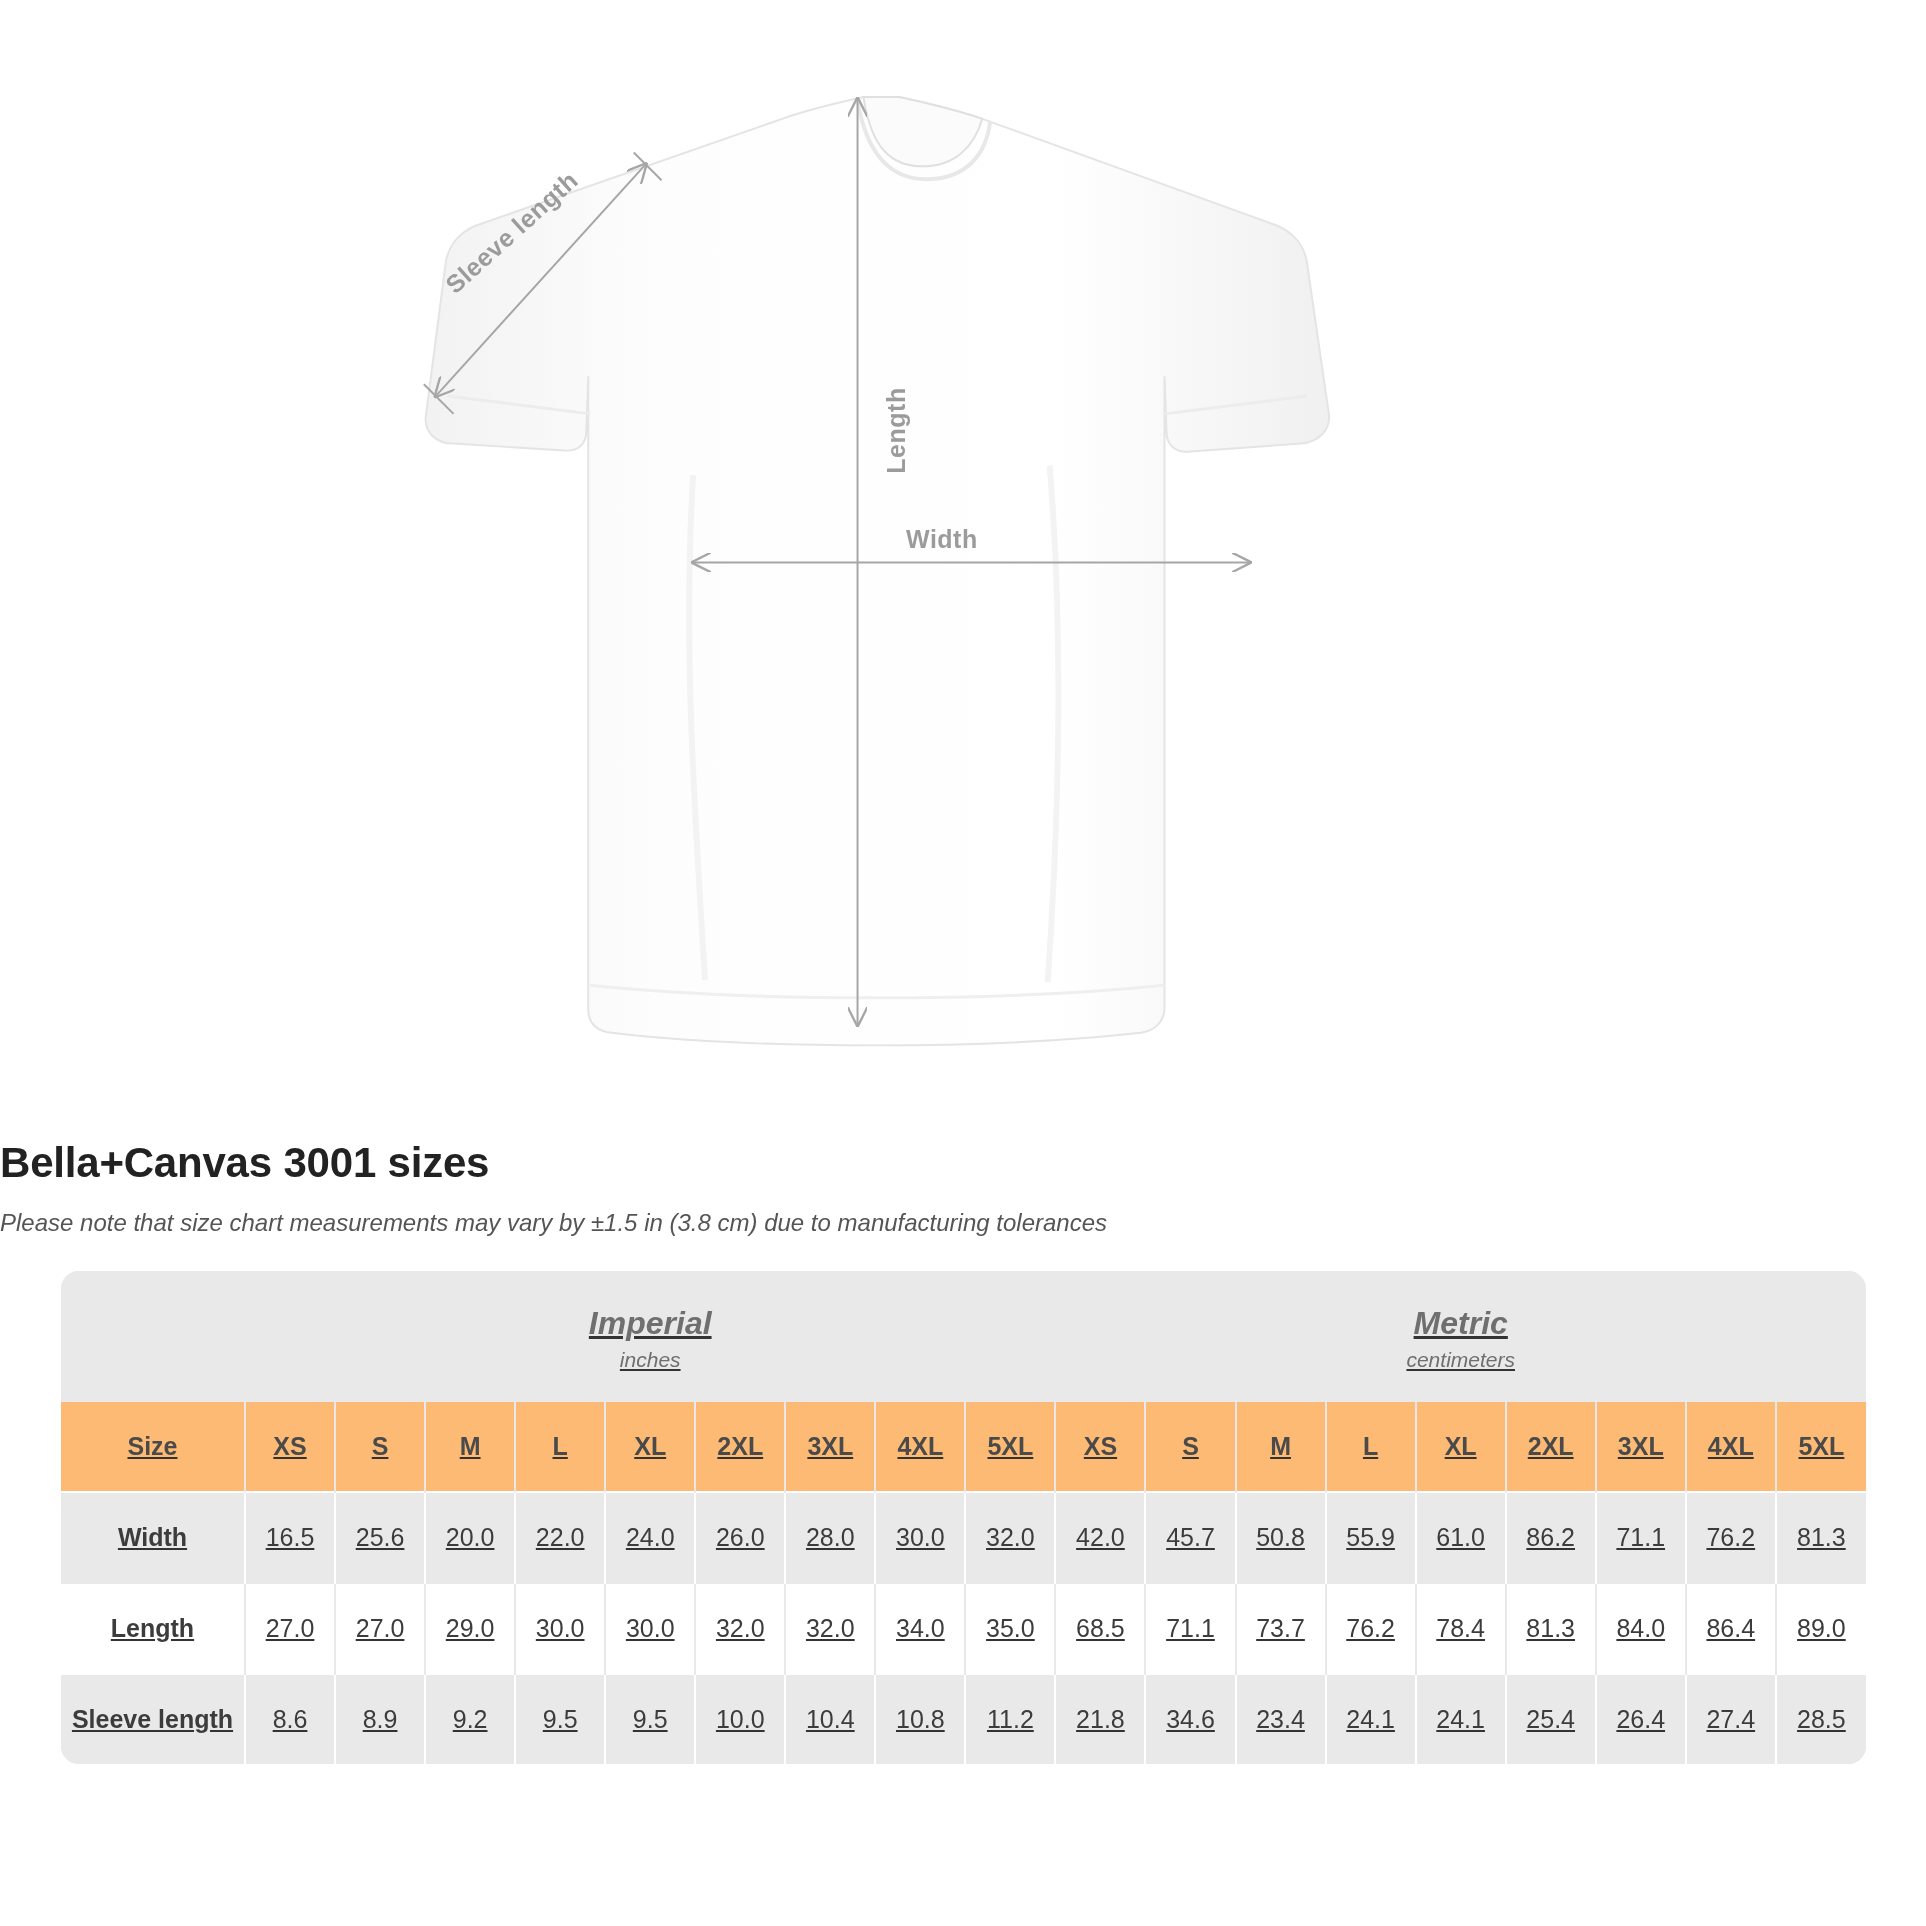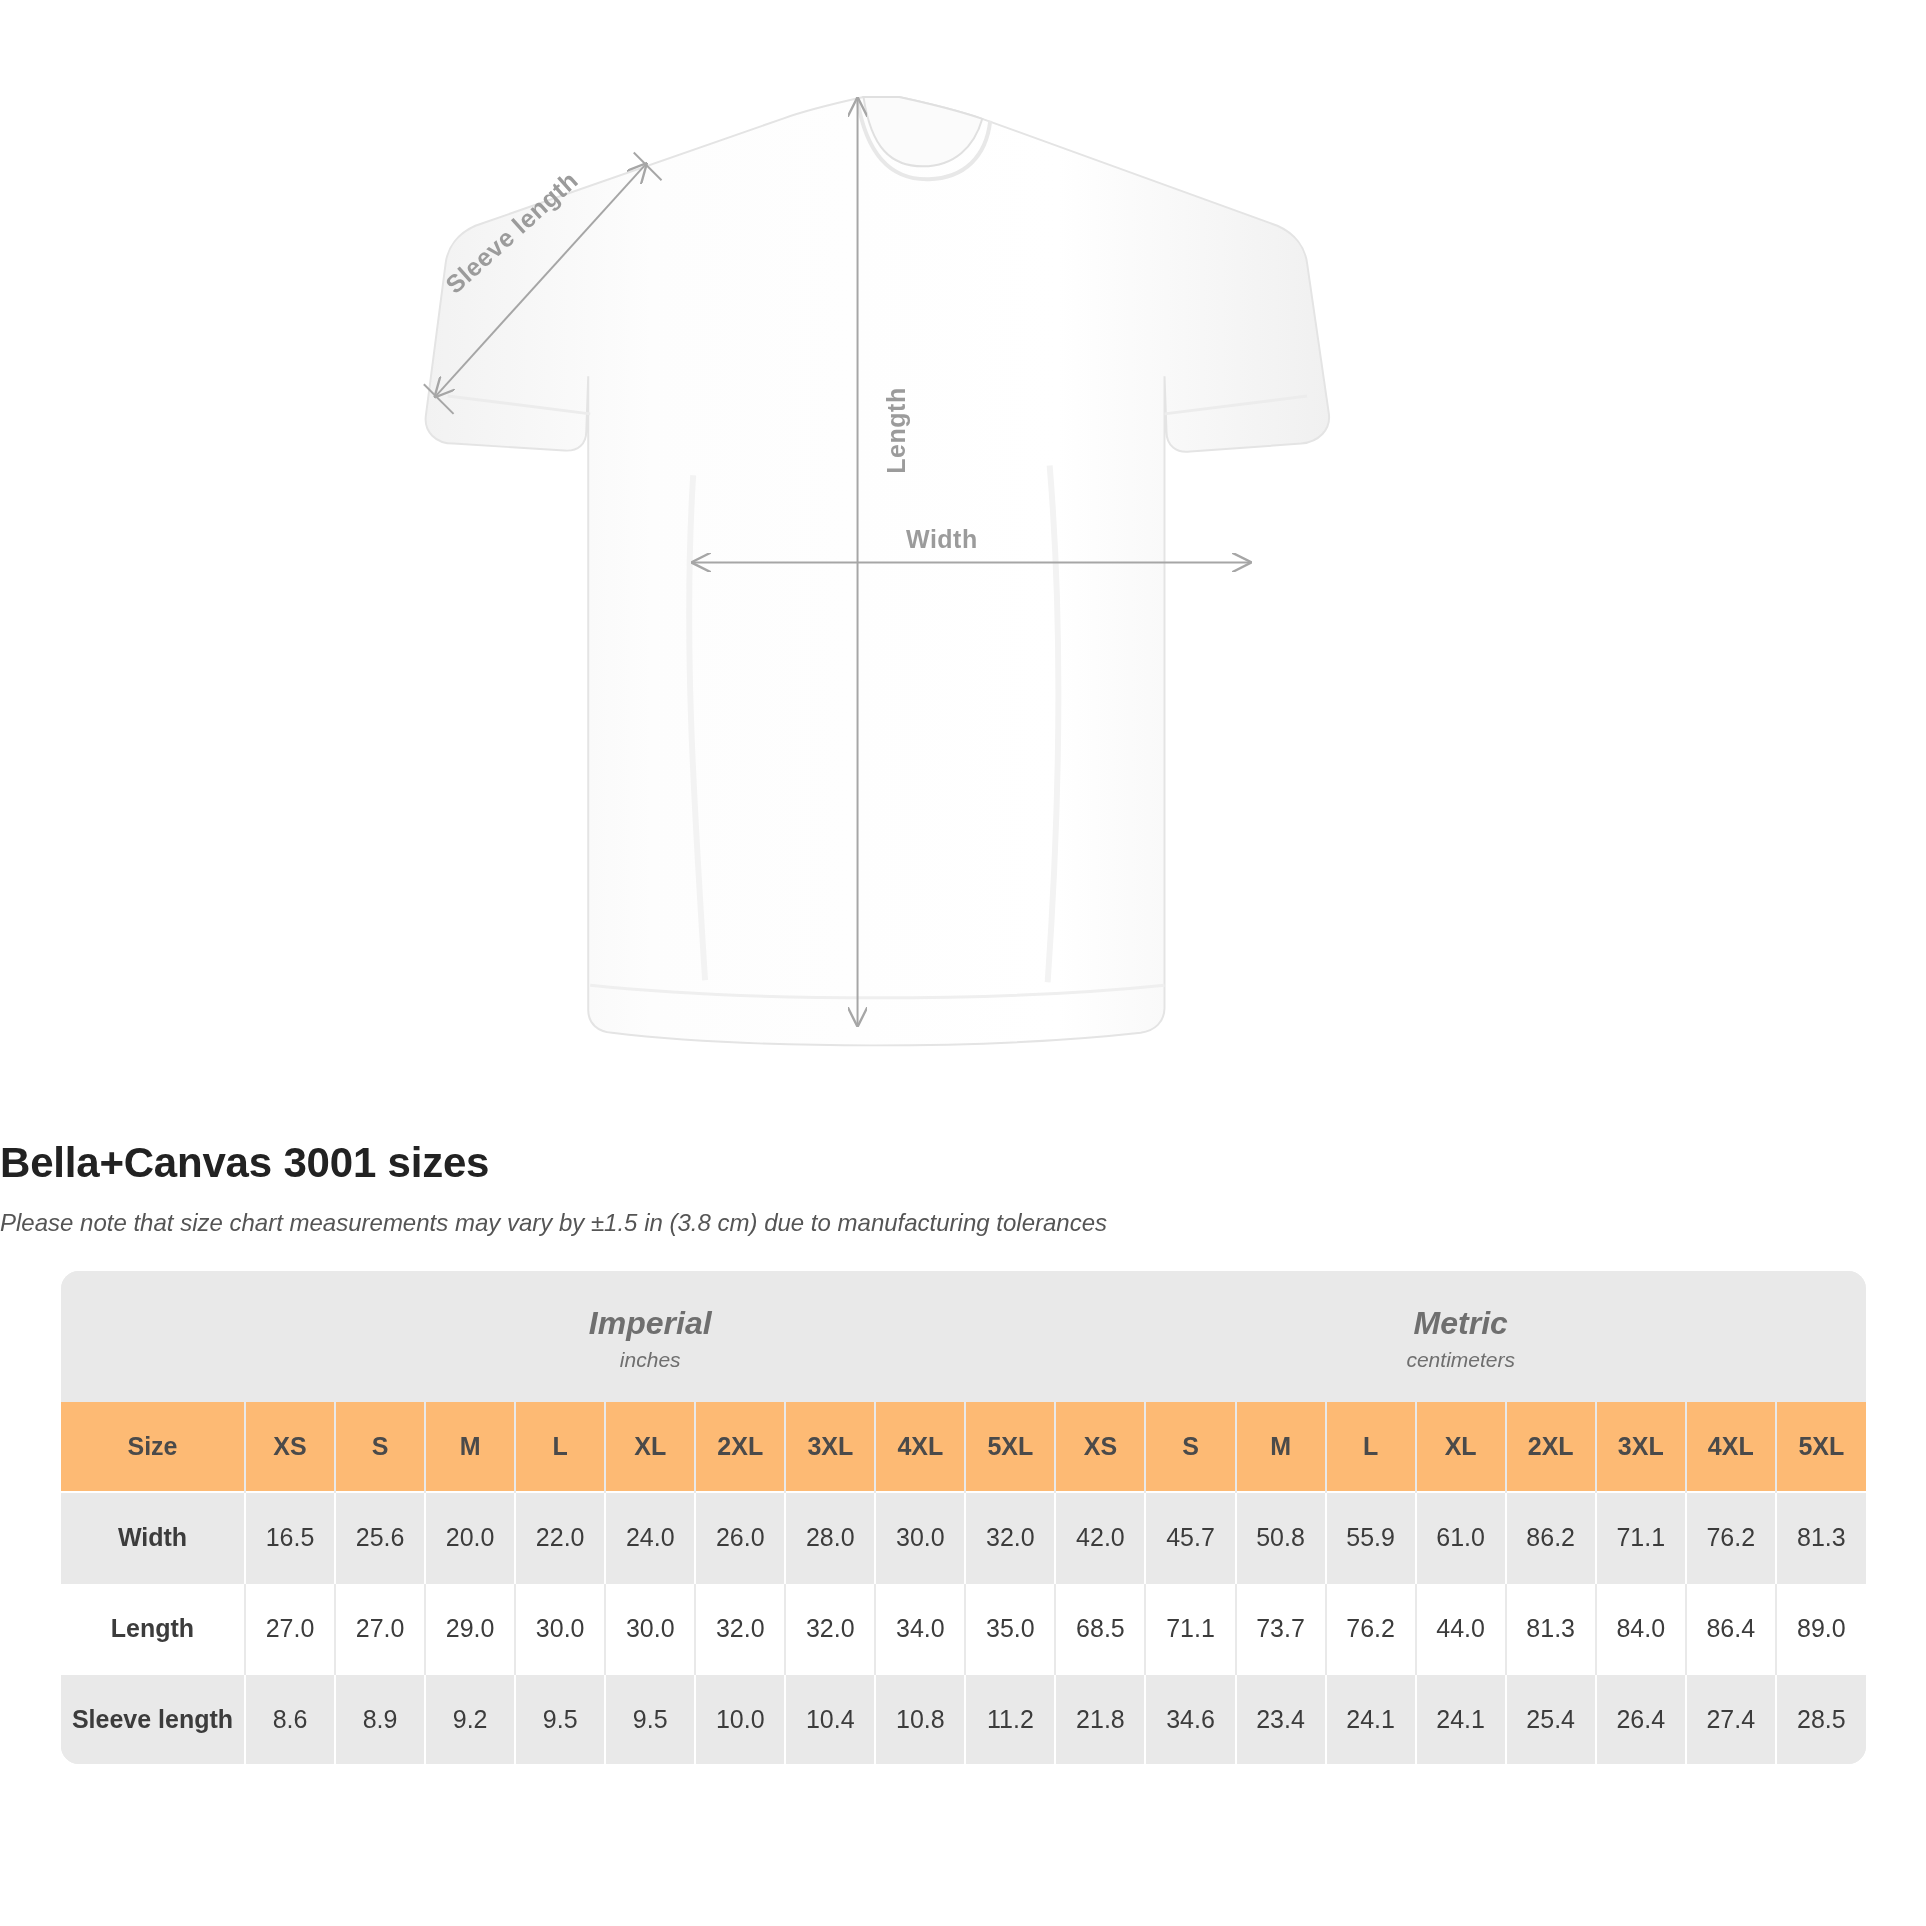--- a/index.html
+++ b/index.html
@@ -76,20 +76,21 @@
     color: #555555;
     margin-top: 22px;
   }
 
   
   .table-wrap {
     margin: 34px 61px 0 61px;
     border-radius: 18px;
     overflow: hidden;
     background: #e9e9e9;
+    text-decoration: underline;
   }
   table.size-table {
     width: 100%;
     border-collapse: collapse;
     table-layout: fixed;
   }
   table.size-table th,
   table.size-table td {
     text-align: center;
     vertical-align: middle;
@@ -309,21 +310,21 @@
             <td>30.0</td>
             <td>30.0</td>
             <td>32.0</td>
             <td>32.0</td>
             <td>34.0</td>
             <td>35.0</td>
             <td>68.5</td>
             <td>71.1</td>
             <td>73.7</td>
             <td>76.2</td>
-            <td>44.0</td>
+            <td>78.4</td>
             <td>81.3</td>
             <td>84.0</td>
             <td>86.4</td>
             <td>89.0</td>
           </tr>
           <tr class="data-row shaded">
             <td class="row-label">Sleeve length</td>
             <td>8.6</td>
             <td>8.9</td>
             <td>9.2</td>

